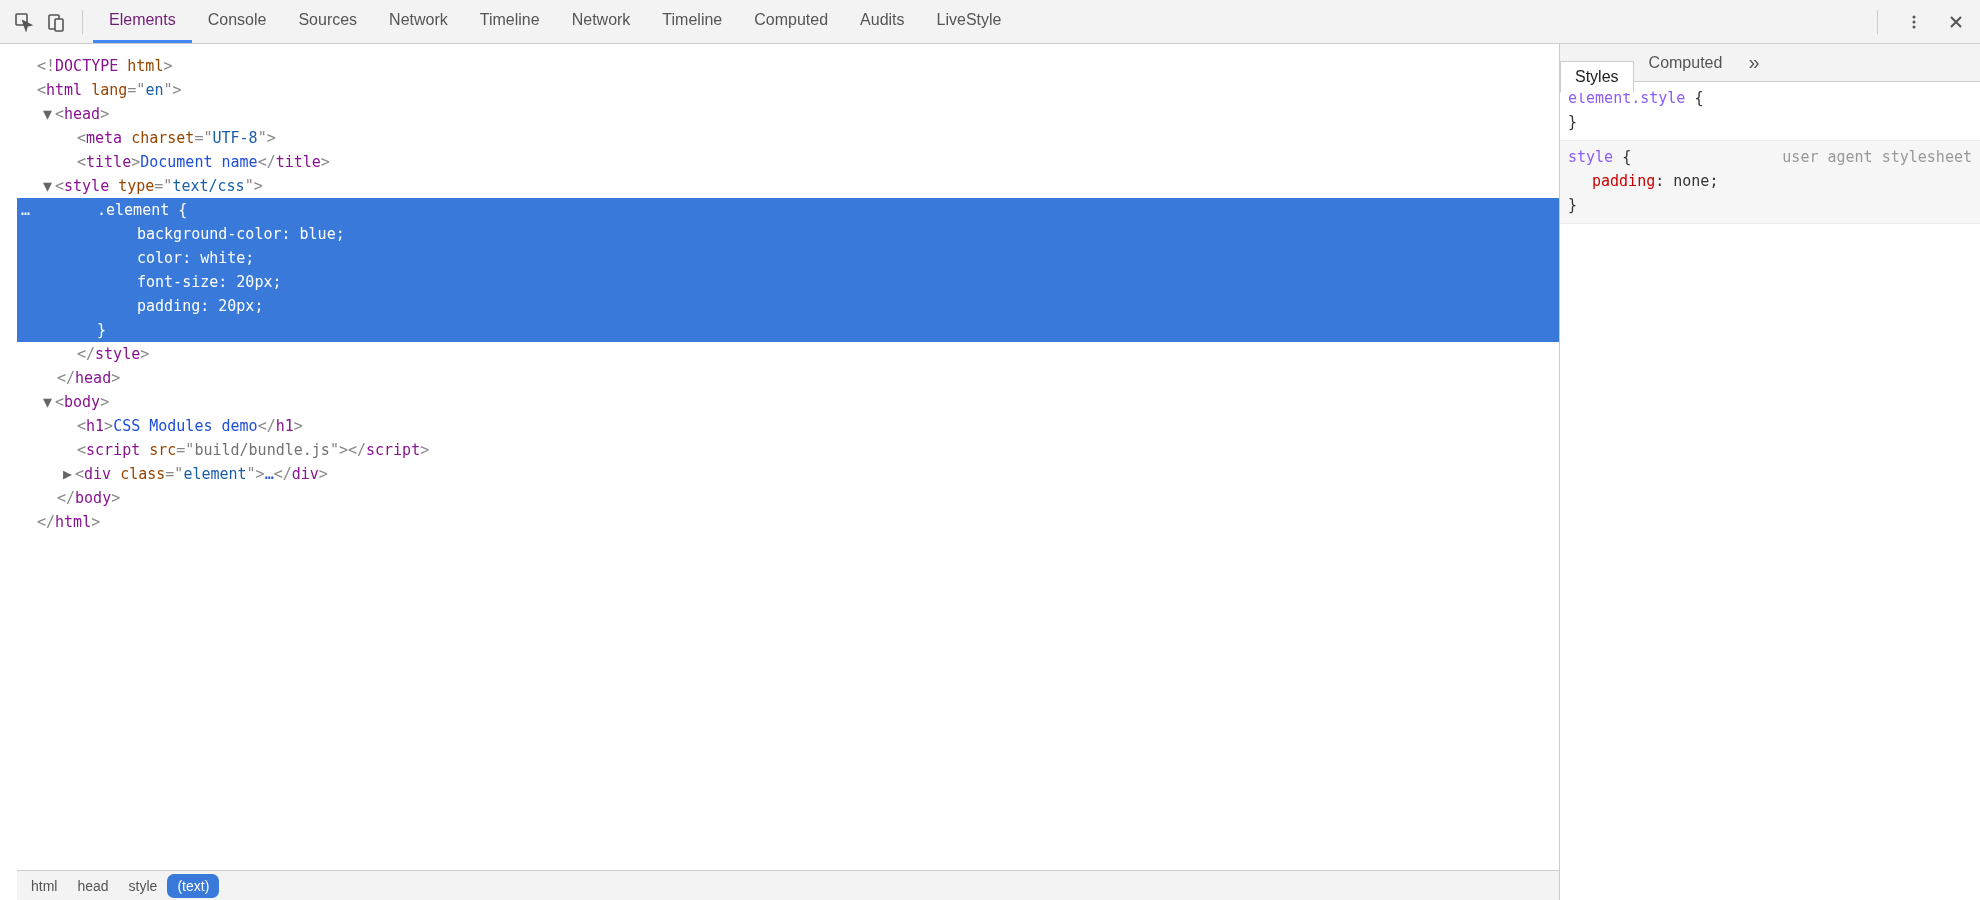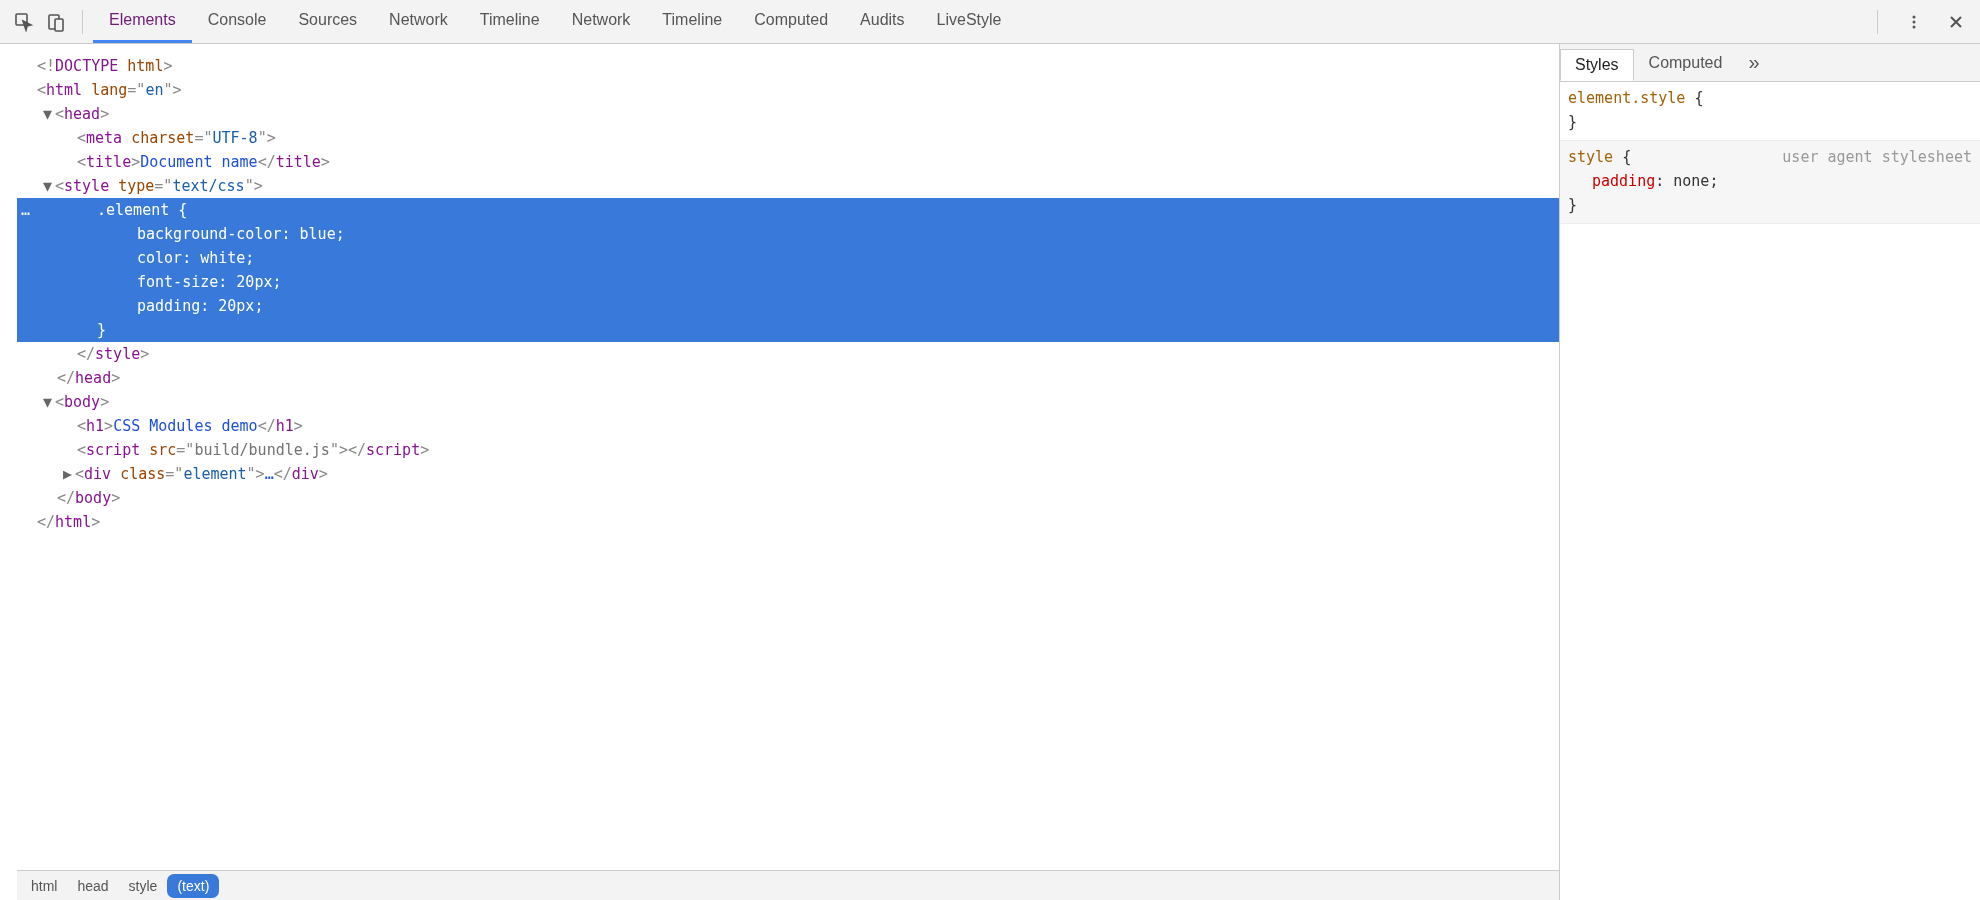--- a/index.html
+++ b/index.html
@@ -152,21 +152,21 @@
   font-size: 16px;
   color: #555;
   cursor: pointer;
   border: 1px solid transparent;
 }
 .side-tab.active {
   background: #fff;
   border: 1px solid #ccc;
   border-bottom-color: #fff;
   position: relative;
-  top: 2px;
+  top: 14px;
   color: #222;
 }
 .side-tab.more { font-size: 20px; padding: 0 10px; }
 
 .filter-row {
   display: flex;
   align-items: center;
   height: 36px;
   border-bottom: 1px solid #ddd;
   padding: 0 6px;
@@ -191,21 +191,21 @@
 .styles-body {
   font-family: Menlo, Consolas, monospace;
   font-size: 15px;
   line-height: 24px;
 }
 .rule {
   padding: 4px 8px 6px 8px;
   border-bottom: 1px solid #eee;
 }
 .rule.greybg { background: #f6f6f6; }
-.selector { color: #a16207; }
+.selector { color: #8b5cf6; }
 .ua-label { float: right; color: #999; }
 .prop { padding-left: 24px; }
 .prop .pname { color: #c80000; }
 .prop .pval { color: #333; }
 </style>
 </head>
 <body>
 
 <div class="toolbar">
   <div class="icon-btn">

